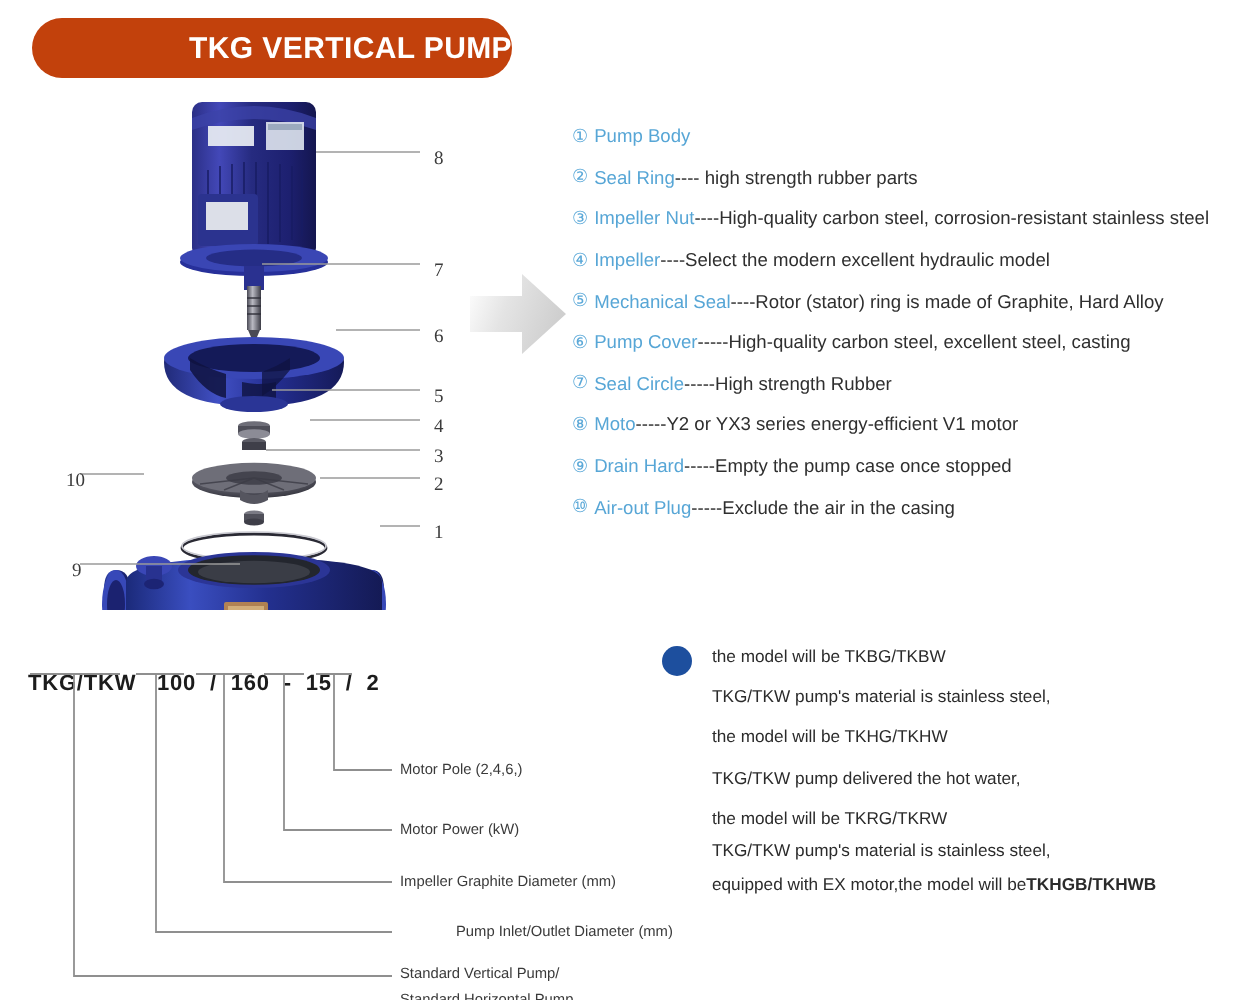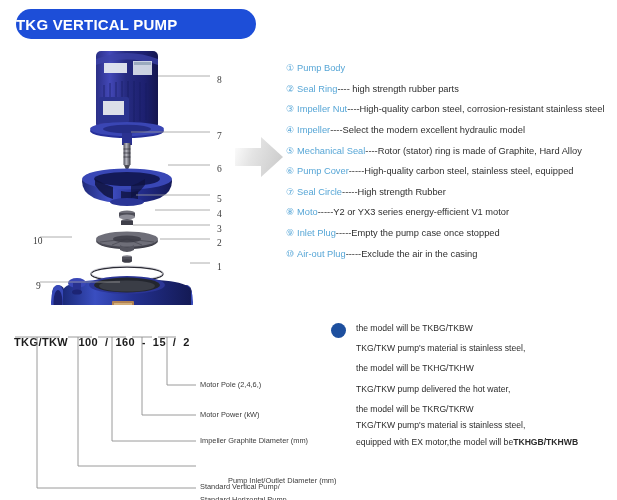--- a/index.html
+++ b/index.html
@@ -6,22 +6,22 @@
   body{
     width:617px;height:500px;position:relative;overflow:hidden;
     background:#ffffff;
     font-family:"Liberation Sans","DejaVu Sans",sans-serif;
     -webkit-font-smoothing:antialiased;
   }
 
   
   .title-pill{
     position:absolute;left:16px;top:9px;width:240px;height:30px;
-    background:#1d4ed8;border-radius:16px;
-    display:flex;align-items:center;justify-content:flex-start;
+    background:#c2410c;border-radius:16px;
+    display:flex;align-items:center;justify-content:flex-end;
   }
   .title-pill span{
     color:#ffffff;font-size:15px;font-weight:bold;letter-spacing:.2px;
     white-space:nowrap;
   }
 
   
   .pump-art{position:absolute;left:0;top:45px;width:240px;height:260px;}
   .pump-art svg{display:block;}
 
@@ -290,35 +290,35 @@
     <span class="part-desc"> ----Select the modern excellent hydraulic model</span>
   </div>
   <div class="part-row">
     <span class="part-num">⑤</span>
     <span class="part-name">Mechanical Seal</span>
     <span class="part-desc"> ----Rotor (stator) ring is made of Graphite, Hard Alloy</span>
   </div>
   <div class="part-row">
     <span class="part-num">⑥</span>
     <span class="part-name">Pump Cover</span>
-    <span class="part-desc"> -----High-quality carbon steel, stainless steel, equipped</span>
+    <span class="part-desc"> -----High-quality carbon steel, excellent steel, casting</span>
   </div>
   <div class="part-row">
     <span class="part-num">⑦</span>
     <span class="part-name">Seal Circle</span>
     <span class="part-desc"> -----High strength Rubber</span>
   </div>
   <div class="part-row">
     <span class="part-num">⑧</span>
     <span class="part-name">Moto</span>
     <span class="part-desc"> -----Y2 or YX3 series energy-efficient V1 motor</span>
   </div>
   <div class="part-row">
     <span class="part-num">⑨</span>
-    <span class="part-name">Inlet Plug</span>
+    <span class="part-name">Drain Hard</span>
     <span class="part-desc"> -----Empty the pump case once stopped</span>
   </div>
   <div class="part-row">
     <span class="part-num">⑩</span>
     <span class="part-name">Air-out Plug</span>
     <span class="part-desc"> -----Exclude the air in the casing</span>
   </div>
 </div>
 
 <div class="model-block">
@@ -350,21 +350,21 @@
 
       <path d="M78  27 V156 H196"></path>
 
       <path d="M37  27 V178 H196"></path>
     </g>
   </svg>
 
   <div class="mlabel" style="left:200px;top:70px;">Motor Pole (2,4,6,)</div>
   <div class="mlabel" style="left:200px;top:100px;">Motor Power  (kW)</div>
   <div class="mlabel" style="left:200px;top:126px;">Impeller Graphite Diameter (mm)</div>
-  <div class="mlabel" style="left:200px;top:166px;padding-left:28px;">Pump Inlet/Outlet Diameter (mm)</div>
+  <div class="mlabel" style="left:200px;top:151px;padding-left:28px;">Pump Inlet/Outlet Diameter (mm)</div>
   <div class="mlabel" style="left:200px;top:172px;">Standard Vertical  Pump/</div>
   <div class="mlabel" style="left:200px;top:185px;">Standard  Horizontal Pump</div>
 </div>
 
 <div class="notes">
   <div class="note-bullet"></div>
   <div class="note-line">the model will be TKBG/TKBW</div>
   <div class="note-line">TKG/TKW pump's material is stainless steel,</div>
   <div class="note-line">the model will be TKHG/TKHW</div>
   <div class="note-line">TKG/TKW pump delivered the hot water,</div>

